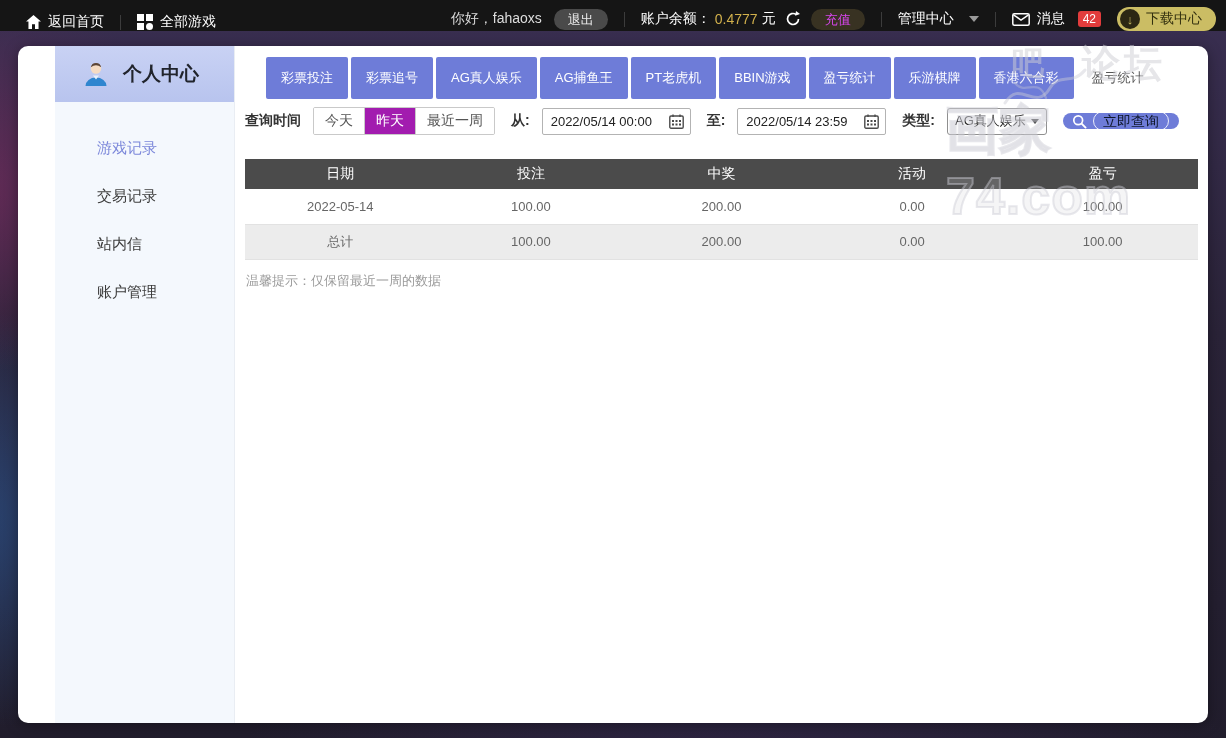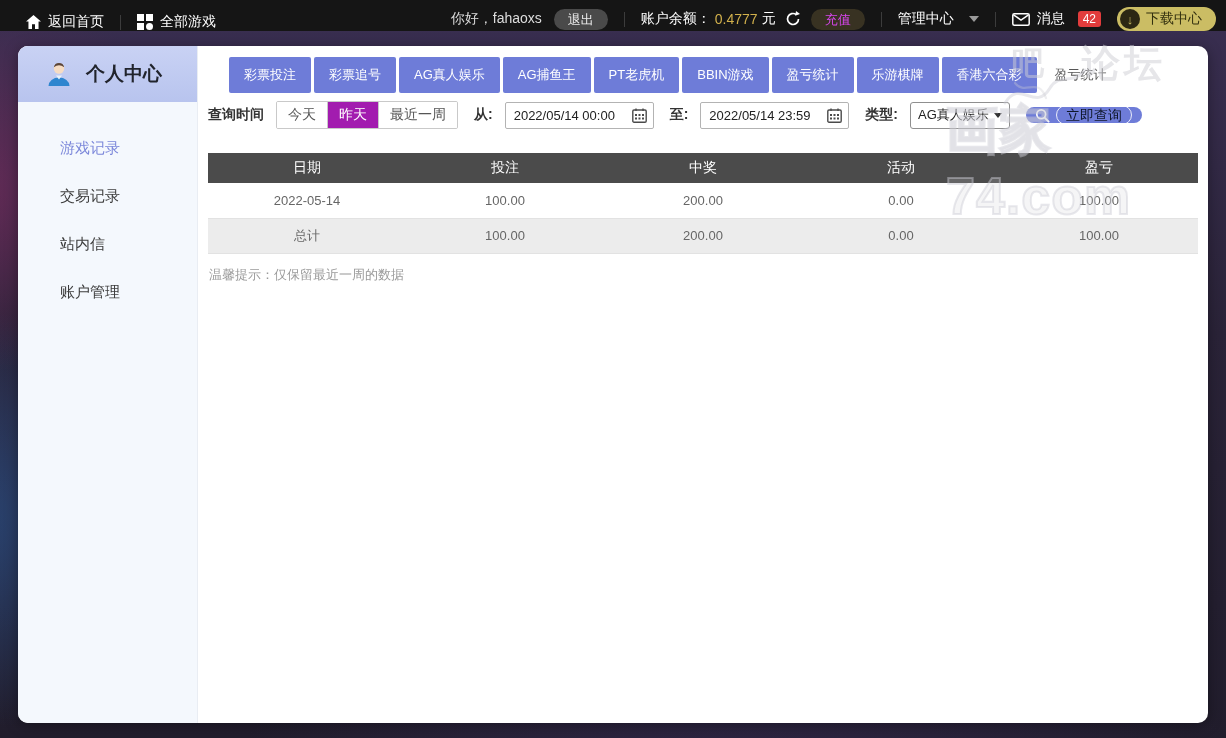--- a/index.html
+++ b/index.html
@@ -59,39 +59,40 @@
     left:946px; top:96px; font-size:52px; font-weight:bold; letter-spacing:1px;
     color:rgba(205,205,212,.20); -webkit-text-stroke:2px rgba(205,205,212,.45);
   }
   .wm-swirl { left:1000px; top:58px; }
 
   
   .panel {
     position:absolute; left:18px; top:46px; width:1190px; height:677px;
     background:#fff; border-radius:10px; display:flex; overflow:hidden;
     box-shadow:0 2px 14px rgba(0,0,0,.35);
+    padding-left:37px;
   }
   .sidebar { width:180px; background:#f4f8fd; flex-shrink:0; border-right:1px solid #e9edf3; }
   .sidebar-header {
     height:56px; display:flex; align-items:center; gap:12px; padding-left:26px;
     background:linear-gradient(180deg,#c9d2f4 0%,#b8c4ee 100%);
   }
   .sidebar-title { font-size:19px; font-weight:bold; color:#21242c; }
   .side-item {
     height:48px; display:flex; align-items:center; padding-left:42px;
     font-size:15px; color:#3c3c3c; cursor:pointer;
   }
   .side-item.active { color:#7b87da; }
 
   .main { flex:1; padding:11px 10px 0 10px; position:relative; }
 
   
   .tabs { display:flex; gap:3px; margin-left:21px; }
   .tab {
-    height:36px; display:flex; align-items:center; padding:0 15px;
+    height:42px; display:flex; align-items:center; padding:0 15px;
     background:#6e7cd8; color:#fff; font-size:13px; border-radius:2px; cursor:pointer;
     white-space:nowrap;
   }
   .tab.plain { background:transparent; color:#555; }
 
   
   .filters { display:flex; align-items:center; margin-top:8px; height:28px; font-size:14px; color:#333; }
   .f-label { font-weight:bold; margin-right:12px; white-space:nowrap; }
   .quick-group { display:flex; border:1px solid #c9c9c9; border-radius:2px; overflow:hidden; margin-right:16px;justify-content:center; }
   .quick-btn {

